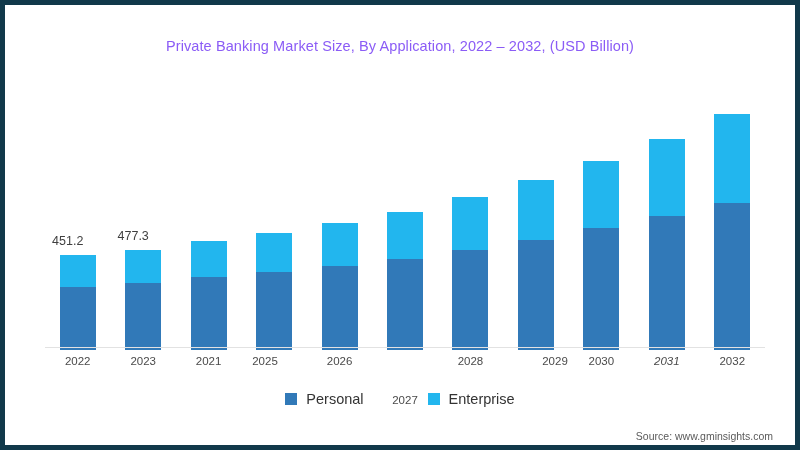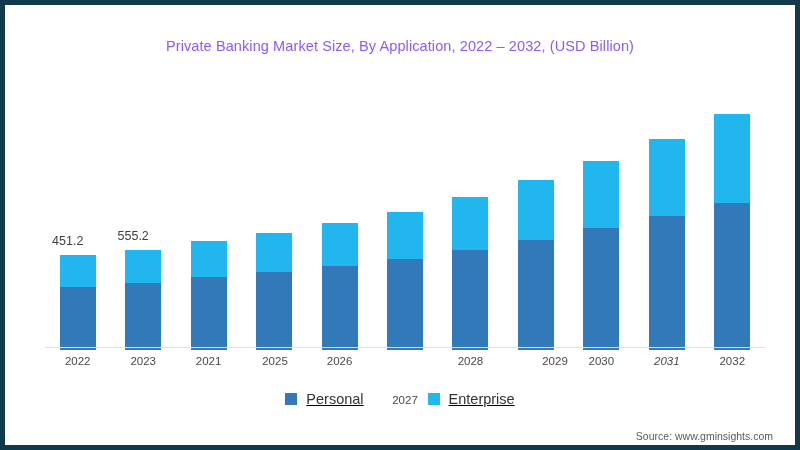--- a/index.html
+++ b/index.html
@@ -78,21 +78,20 @@
     color: #4a4a4a;
   }
   #legend {
     position: absolute;
     left: 0;
     right: 0;
     top: 386px;
     display: flex;
     justify-content: center;
     gap: 64px;
-    text-decoration: underline;
   }
   .legend-item {
     display: flex;
     align-items: center;
     gap: 9px;
   }
   .legend-swatch {
     width: 12px;
     height: 12px;
   }
@@ -117,21 +116,21 @@
 
   <div id="plot">
       <div class="bar-col" style="left: 14.7273px;">
         <div class="seg-enterprise" style="height: 31.752px; background: rgb(34, 182, 238);"></div>
         <div class="seg-personal" style="height: 63px; background: rgb(49, 121, 184);"></div>
         <div class="bar-label" style="bottom: 101.752px;">451.2</div>
       </div>
       <div class="bar-col" style="left: 80.1818px;">
         <div class="seg-enterprise" style="height: 33.453px; background: rgb(34, 182, 238);"></div>
         <div class="seg-personal" style="height: 66.78px; background: rgb(49, 121, 184);"></div>
-        <div class="bar-label" style="bottom: 107.233px;">555.2</div>
+        <div class="bar-label" style="bottom: 107.233px;">477.3</div>
       </div>
       <div class="bar-col" style="left: 145.636px;">
         <div class="seg-enterprise" style="height: 36.12px; background: rgb(34, 182, 238);"></div>
         <div class="seg-personal" style="height: 72.87px; background: rgb(49, 121, 184);"></div>
       </div>
       <div class="bar-col" style="left: 211.091px;">
         <div class="seg-enterprise" style="height: 39.27px; background: rgb(34, 182, 238);"></div>
         <div class="seg-personal" style="height: 77.91px; background: rgb(49, 121, 184);"></div>
       </div>
       <div class="bar-col" style="left: 276.545px;">
@@ -174,21 +173,21 @@
       <span class="legend-swatch" style="background: rgb(34, 182, 238);"></span>
       <span class="legend-label">Enterprise</span>
     </div>
   </div>
 
   <div id="source">Source: www.gminsights.com</div>
 
 <div class="x-tick" style="left: 37.7273px;">2022</div>
     <div class="x-tick" style="left: 103.182px; text-align: center;">2023</div>
     <div class="x-tick" style="left: 168.636px;">2021</div>
-    <div class="x-tick" style="left: 235px; text-align: center;">2025</div>
+    <div class="x-tick" style="left: 225px; text-align: center;">2025</div>
     <div class="x-tick" style="left: 299.545px;">2026</div>
     <div class="x-tick" style="left: 365px; margin-top: 39px;">2027</div>
     <div class="x-tick" style="left: 430.455px;">2028</div>
     <div class="x-tick" style="left: 515px;">2029</div>
     <div class="x-tick" style="left: 561.364px;">2030</div>
     <div class="x-tick" style="left: 626.818px; font-style: italic;">2031</div>
     <div class="x-tick" style="left: 692.273px;">2032</div>
   </div>
 
 </body></html>

